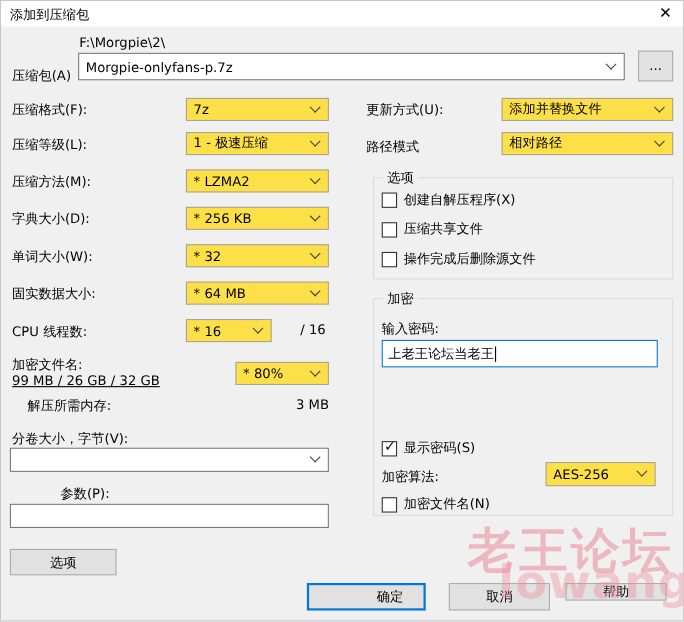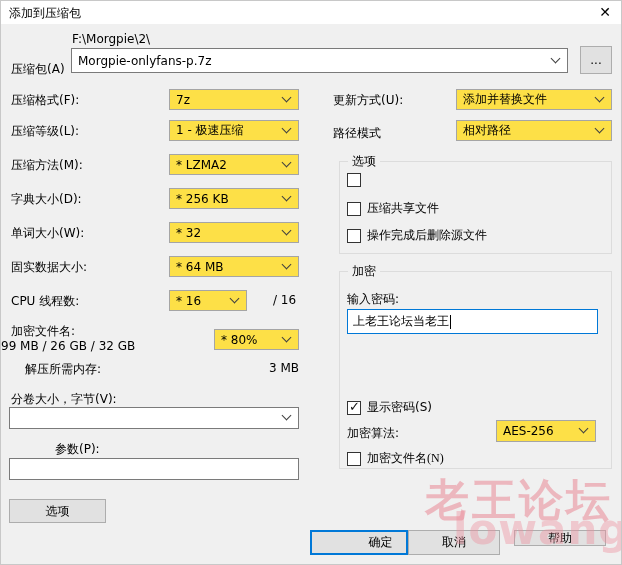--- a/index.html
+++ b/index.html
@@ -93,21 +93,21 @@
   </div>
 
   <div class="label" style="left:10px; top:292px;">CPU 线程数:</div>
   <div class="combo" style="left:168px; top:289px; width:78px;">
     <span>* 16</span>
       <span class="chev"></span>
   </div>
   <div class="static" style="left:272px; top:292px;">/ 16</div>
 
   <div class="label" style="left:10px; top:322px;">加密文件名:</div>
-  <div class="static" style="left:0; top:338px;">99 MB / 26 GB / 32 GB</div>
+  <div class="static" style="left:10px; top:338px;text-decoration:underline;">99 MB / 26 GB / 32 GB</div>
   <div class="combo" style="left:213px; top:328px; width:85px;">
     <span>* 80%</span>
       <span class="chev"></span>
   </div>
 
   <div class="label" style="left:24px; top:360px;">解压所需内存:</div>
   <div class="static" style="left:268px; top:360px;">3 MB</div>
 
   <div class="label" style="left:10px; top:390px;">分卷大小，字节(V):</div>
   <div class="combo white" style="left:8px; top:406px; width:290px; height:22px;">
@@ -132,20 +132,21 @@
   <div class="combo" style="left:455px; top:119px; width:156px;">
     <span>相对路径</span>
       <span class="chev"></span>
   </div>
 
   <div class="groupbox" style="left:338px; top:160px; width:273px; height:93px;">
     <div class="gb-title">选项</div>
   </div>
   <div class="checkbox-row" style="left:346px; top:172px;">
     <span class="cb"></span>
+    <span>创建自解压程序(X)</span>
   </div>
   <div class="checkbox-row" style="left:346px; top:226px;">
     <span class="cb"></span>
     <span>操作完成后删除源文件</span>
   </div>
   <div class="checkbox-row" style="left:346px; top:199px;">
     <span class="cb"></span>
     <span>压缩共享文件</span>
   </div>
 
@@ -162,25 +163,25 @@
     <span class="cb checked"></span>
     <span>显示密码(S)</span>
   </div>
 
   <div class="label" style="left:346px; top:424px;">加密算法:</div>
   <div class="combo" style="left:495px; top:419px; width:100px; height:22px;">
     <span>AES-256</span>
       <span class="chev"></span>
   </div>
 
-  <div class="checkbox-row" style="left:346px; top:449px;font-family:Liberation Serif, serif;">
+  <div class="checkbox-row" style="left:346px; top:449px;">
     <span class="cb"></span>
     <span>加密文件名(N)</span>
   </div>
 
-  <div class="btn default" style="left:309px; top:529px; width:98px; height:25px;padding-left:43px;">确定</div>
+  <div class="btn default" style="left:278px; top:529px; width:108px; height:25px;padding-left:43px;">确定</div>
   <div class="btn" style="left:407px; top:529px; width:92px; height:25px;">取消</div>
   <div class="btn" style="left:513px; top:529px; width:92px; height:16px;">帮助</div>
 
   <div class="watermark wm1">老王论坛</div>
   <div class="watermark wm2">lowang.vip</div>
 
 </div>
 
 </body></html>

